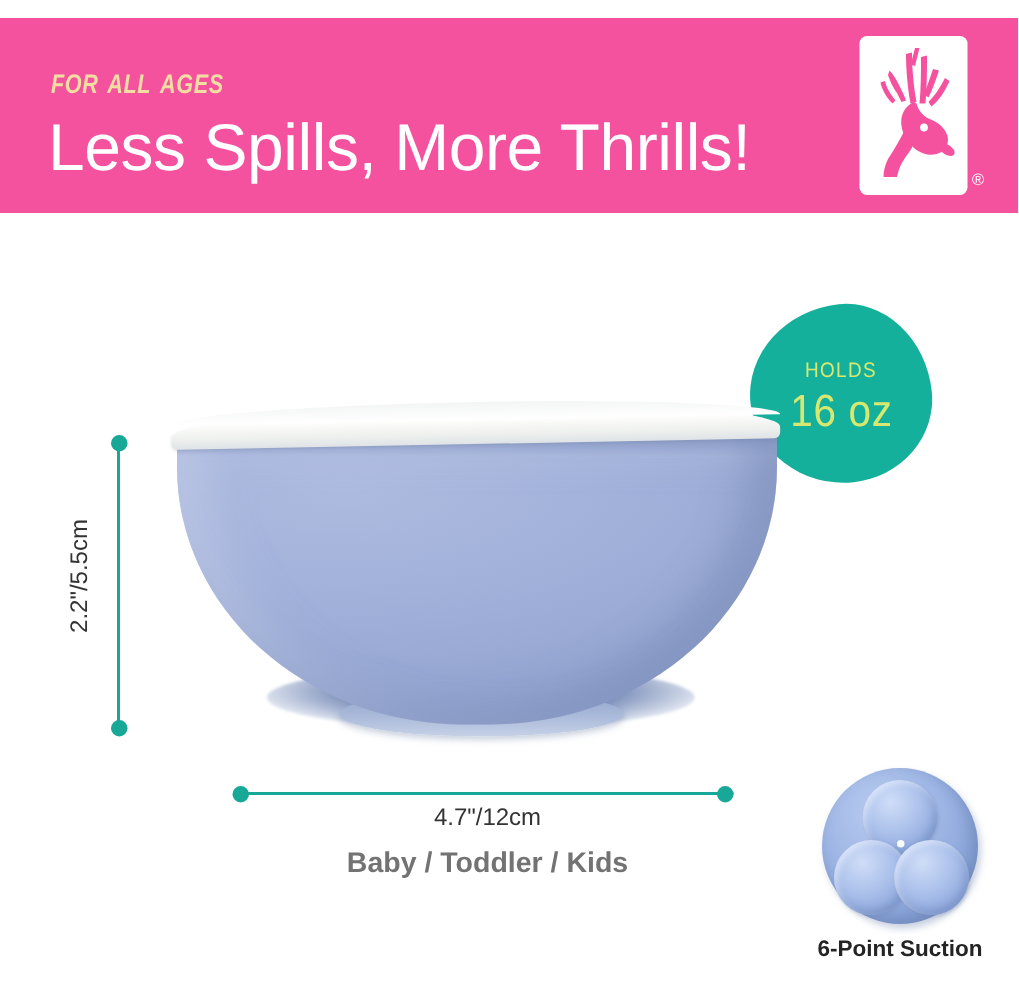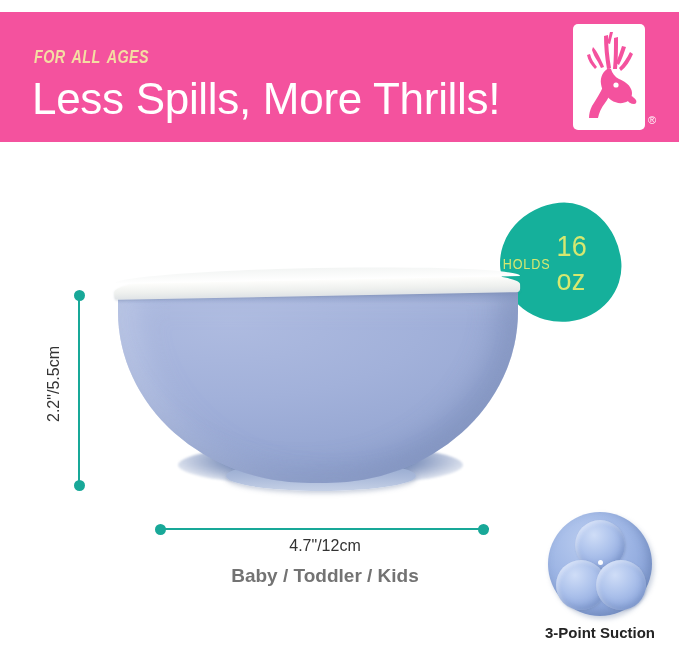--- a/index.html
+++ b/index.html
@@ -176,21 +176,21 @@
     background: #15b09b;
     border-radius: 54% 46% 48% 52% / 50% 54% 46% 50%;
     transform: rotate(-6deg);
   }
   #holds-badge-text {
     position: absolute;
     left: 0; top: 0;
     width: 121px;
     height: 119px;
     display: flex;
-    flex-direction: row;
+    flex-direction: column;
     align-items: center;
     justify-content: center;
     color: #d6e870;
   }
   #holds-label {
     font-family: "Liberation Sans", sans-serif;
     font-size: 20px;
     font-weight: normal;
     letter-spacing: 1px;
     font-variant: small-caps;
@@ -415,16 +415,16 @@
   <div id="audience-label">Baby / Toddler / Kids</div>
 
   <div id="suction-callout">
     <div id="suction-graphic">
       <div id="suction-disc"></div>
       <div id="suction-cup-top" class="suction-cup"></div>
       <div id="suction-cup-left" class="suction-cup"></div>
       <div id="suction-cup-right" class="suction-cup"></div>
       <div id="suction-center-dot"></div>
     </div>
-    <div id="suction-label">3-Point Suction</div>
+    <div id="suction-label">6-Point Suction</div>
   </div>
 
 </div>
 
 </body></html>

